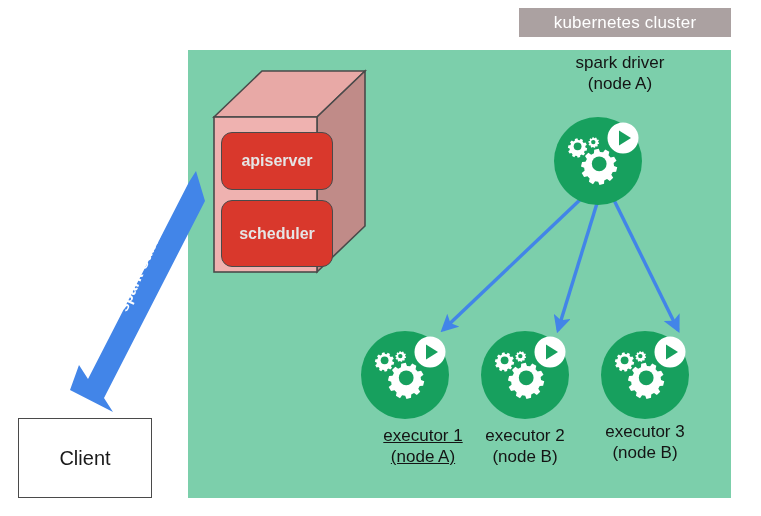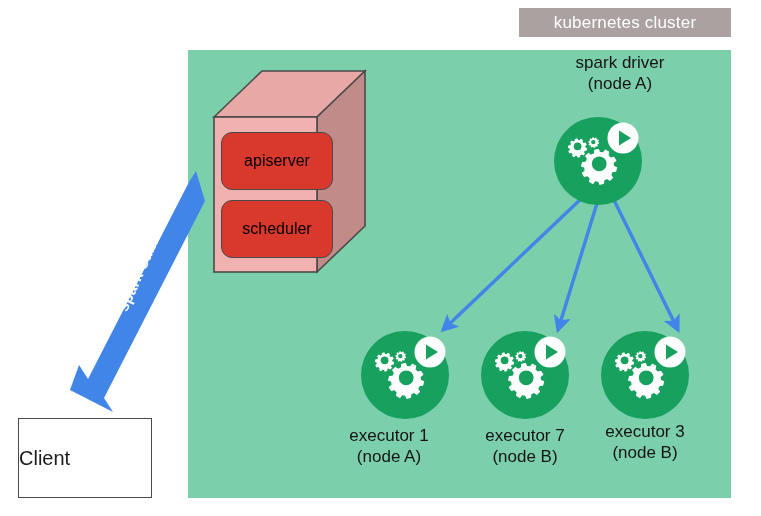--- a/index.html
+++ b/index.html
@@ -60,57 +60,57 @@
   #client-box {
     position: absolute;
     left: 18px;
     top: 418px;
     width: 134px;
     height: 80px;
     background: #ffffff;
     border: 1.5px solid #4a4a4a;
     display: flex;
     align-items: center;
-    justify-content: flex-start;
+    justify-content: center;
     box-sizing: border-box;
   }
   #client-box .txt {
     color: #1a1a1a;
     font-size: 20px;
   }
 
   
   .chip {
     position: absolute;
     background: #d9382c;
     border: 1.8px solid #4a4a4a;
     border-radius: 11px;
     display: flex;
     align-items: center;
     justify-content: center;
     box-sizing: border-box;
   }
   .chip .txt {
-    color: #000000;
+    color: #e5e5e5;
     font-size: 16px;
-    font-weight: normal;
+    font-weight: bold;
   }
   #chip-apiserver { left: 221px; top: 132px; width: 112px; height: 58px; }
-  #chip-scheduler { left: 221px; top: 200px; width: 112px; height: 58px; }
+  #chip-scheduler { left: 221px; top: 200px; width: 112px; height: 67px; }
 
   
   .node-caption {
     position: absolute;
     text-align: center;
     color: #141414;
     font-size: 17px;
     line-height: 21px;
   }
   #cap-driver   { left: 540px; top: 52px;  width: 160px; }
-  #cap-exec-1   { left: 329px; top: 425px; width: 120px; }
+  #cap-exec-1   { left: 363px; top: 425px; width: 120px; text-decoration: underline; }
   #cap-exec-2   { left: 465px; top: 425px; width: 120px; }
   #cap-exec-3   { left: 585px; top: 421px; width: 120px; }
 
   
   #submit-label {
     position: absolute;
     left: 77px;
     top: 255px;
     width: 130px;
     height: 22px;
@@ -256,21 +256,21 @@
     <div>spark driver</div>
     <div>(node A)</div>
   </div>
 
   <div class="node-caption" id="cap-exec-1">
     <div>executor 1</div>
     <div>(node A)</div>
   </div>
 
   <div class="node-caption" id="cap-exec-2">
-    <div>executor 7</div>
+    <div>executor 2</div>
     <div>(node B)</div>
   </div>
 
   <div class="node-caption" id="cap-exec-3">
     <div>executor 3</div>
     <div>(node B)</div>
   </div>
 
 </div>
 

